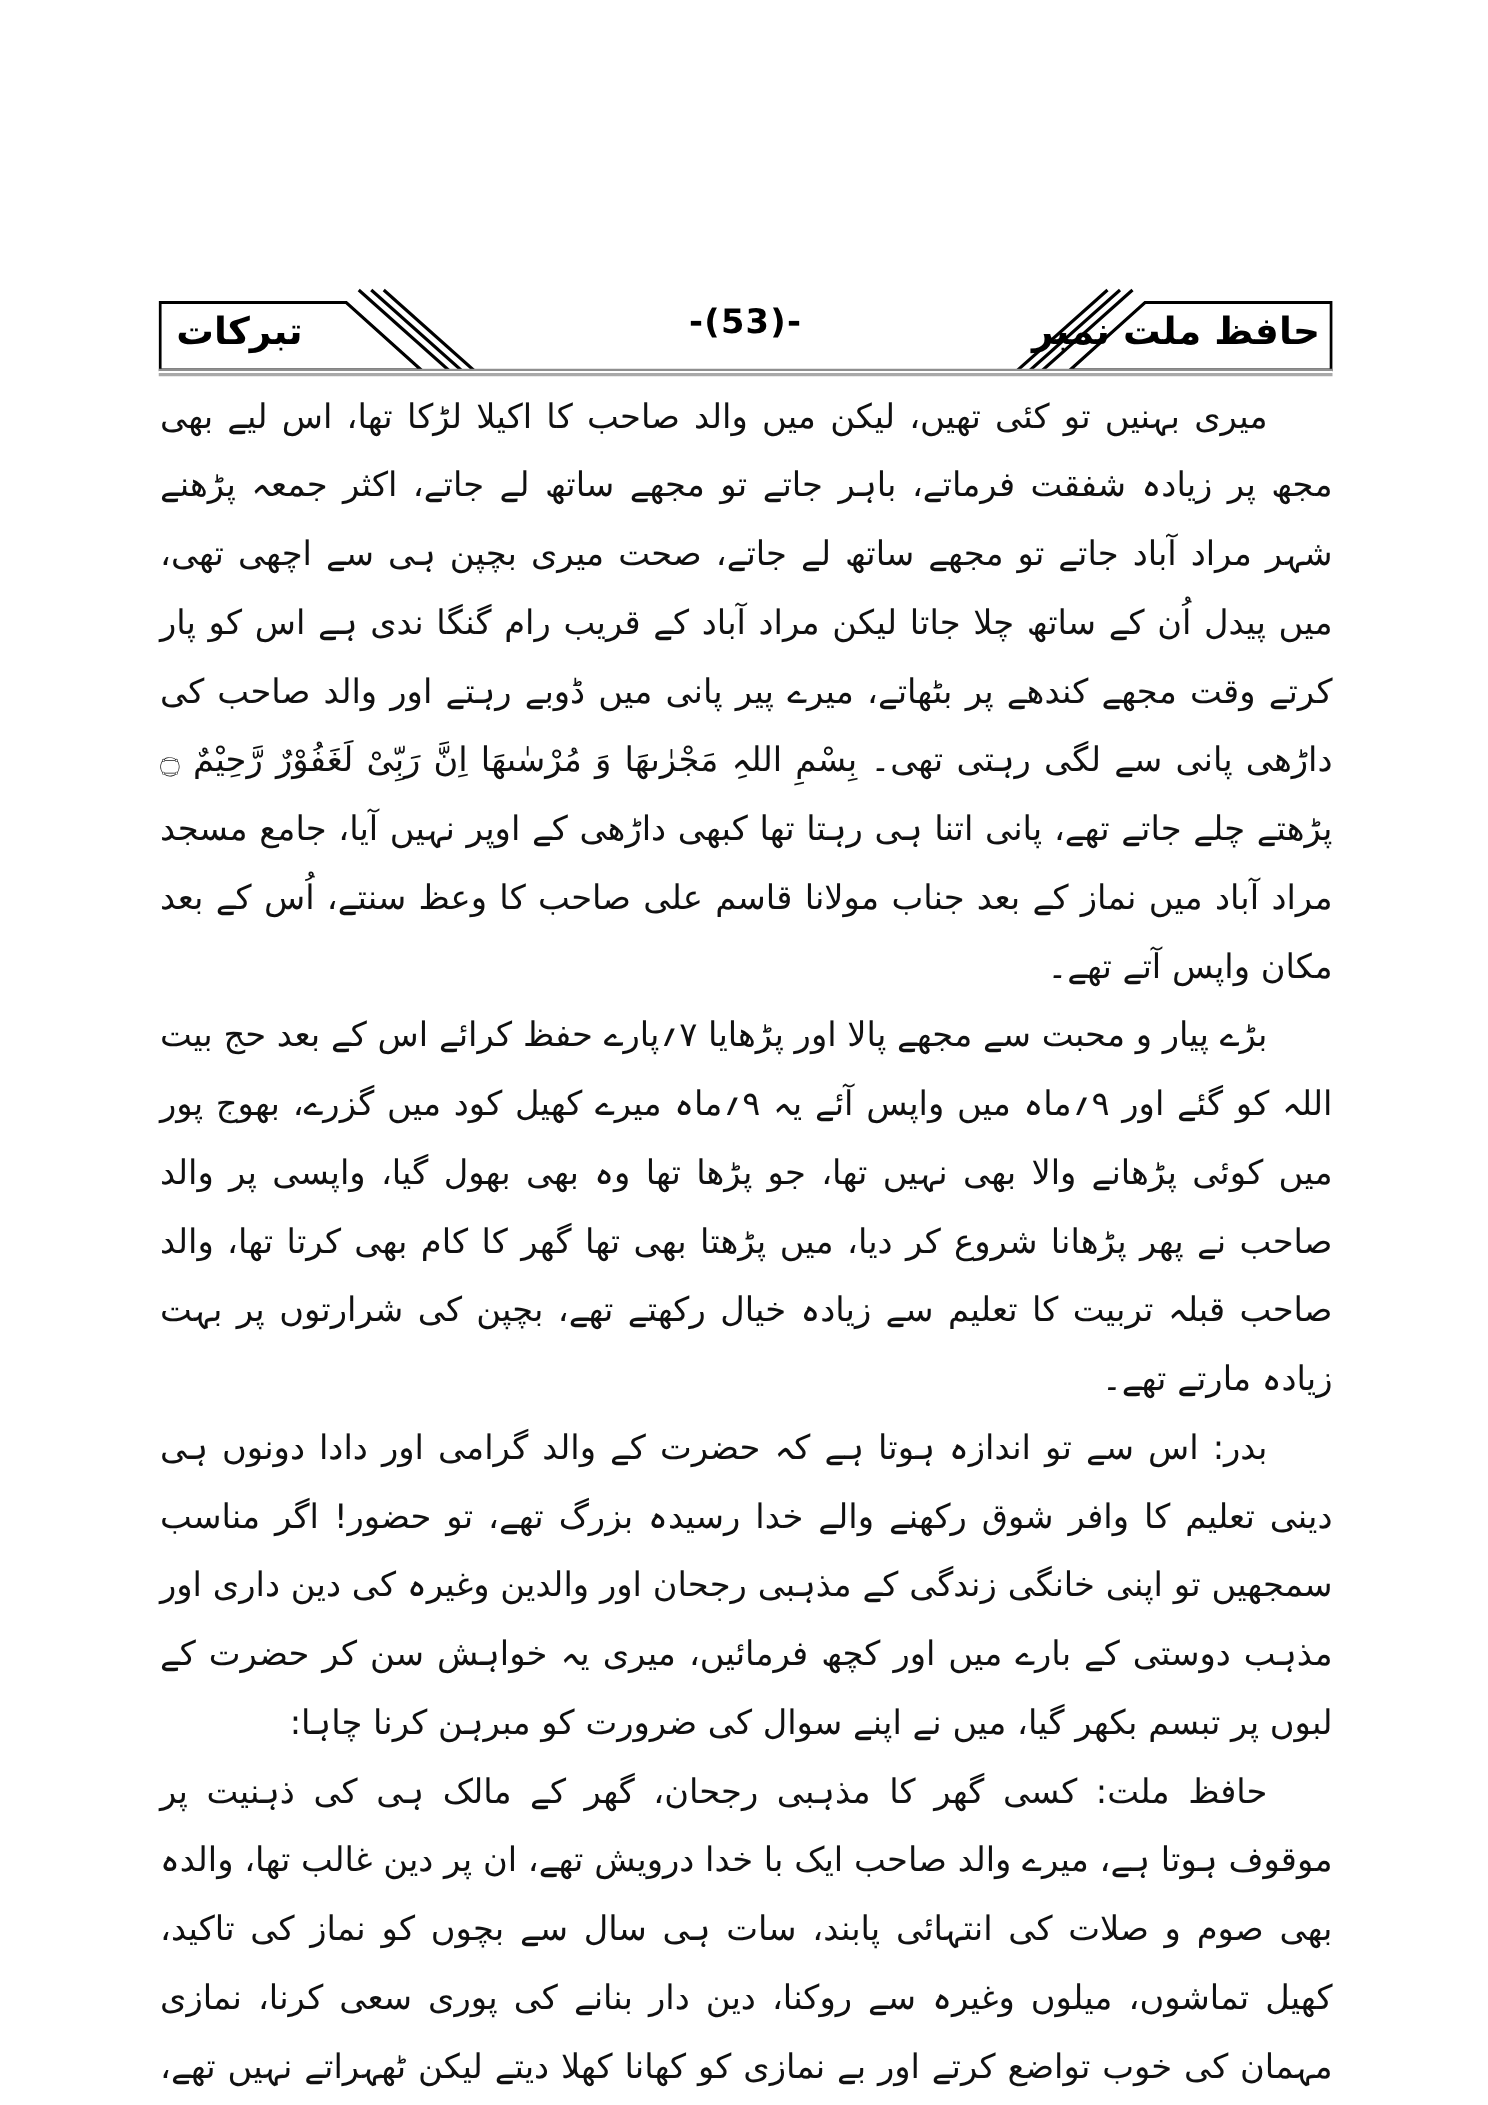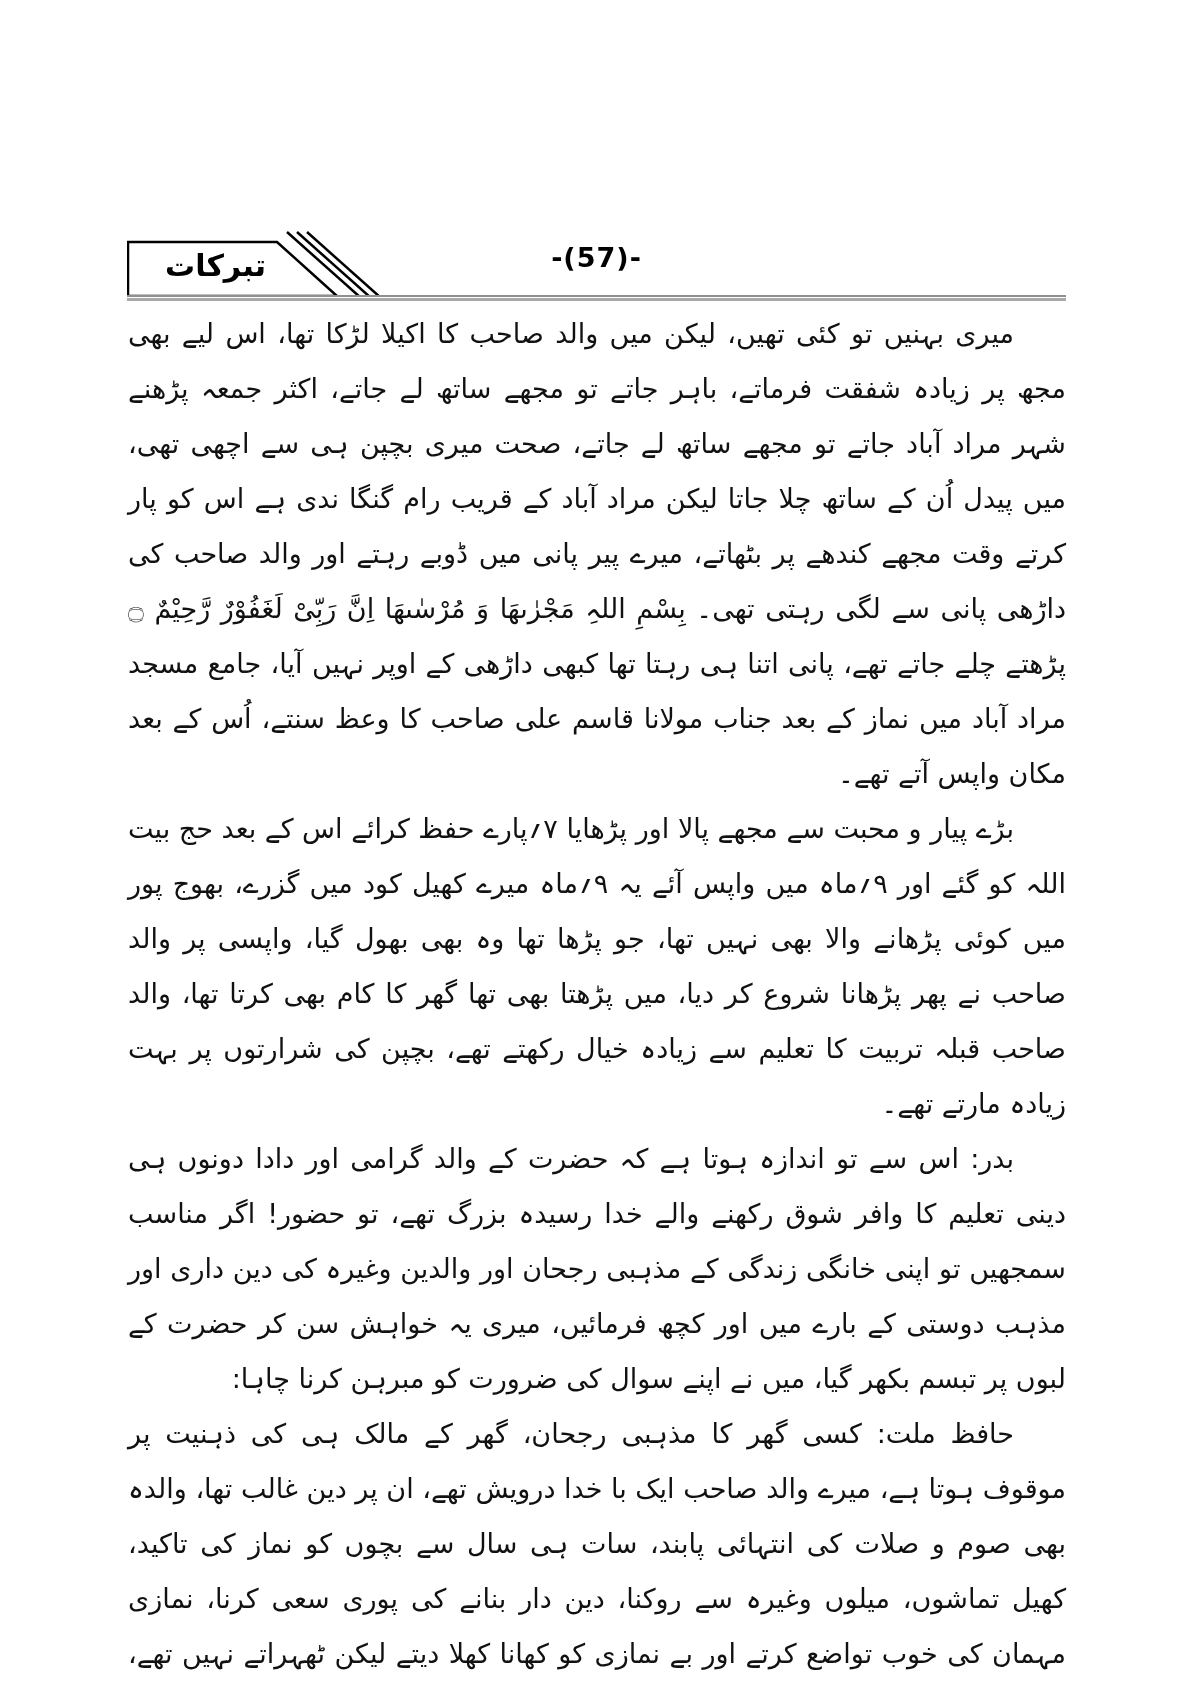--- a/index.html
+++ b/index.html
@@ -29,21 +29,21 @@
   .hdr-box svg { display: block; width: 280px; height: 72px; }
   .hdr-label {
     position: absolute;
     top: 22px;
     font-size: 30px;
     font-weight: bold;
     direction: rtl;
     white-space: nowrap;
     color: #000;
   }
-  .hdr-left .hdr-label  { left: 38px; text-align: right; }
+  .hdr-left .hdr-label  { left: 14px; text-align: right; }
   .hdr-right .hdr-label { right: 10px; }
   .hdr-center {
     position: absolute;
     left: 50%;
     top: 16px;
     transform: translateX(-50%);
     font-size: 27px;
     font-weight: bold;
     direction: rtl;
     letter-spacing: 1px;
@@ -85,22 +85,31 @@
     <div class="hdr-box hdr-left">
       <svg viewBox="0 0 280 72">
         <polygon points="1,16 150,16 210,70 1,70" fill="#ffffff" stroke="#000000" stroke-width="2.5"></polygon>
         <line x1="160" y1="6" x2="234" y2="72" stroke="#000000" stroke-width="2.5"></line>
         <line x1="170" y1="6" x2="244" y2="72" stroke="#000000" stroke-width="2.5"></line>
         <line x1="180" y1="6" x2="254" y2="72" stroke="#000000" stroke-width="2.5"></line>
       </svg>
       <span class="hdr-label">تبرکات</span>
     </div>
 
-    <div class="hdr-center">-(57)-</div>
+    <div class="hdr-center">-(53)-</div>
 
+    <div class="hdr-box hdr-right">
+      <svg viewBox="0 0 280 72">
+        <polygon points="279,16 130,16 70,70 279,70" fill="#ffffff" stroke="#000000" stroke-width="2.5"></polygon>
+        <line x1="120" y1="6" x2="46" y2="72" stroke="#000000" stroke-width="2.5"></line>
+        <line x1="110" y1="6" x2="36" y2="72" stroke="#000000" stroke-width="2.5"></line>
+        <line x1="100" y1="6" x2="26" y2="72" stroke="#000000" stroke-width="2.5"></line>
+      </svg>
+      <span class="hdr-label">حافظ ملت نمبر</span>
+    </div>
 
   </header>
 
   <div class="rule"></div>
 
   <main class="body-text">
       <p>میری بہنیں تو کئی تھیں، لیکن میں والد صاحب کا اکیلا لڑکا تھا، اس لیے بھی مجھ پر زیادہ شفقت فرماتے، باہر جاتے تو مجھے ساتھ لے جاتے، اکثر جمعہ پڑھنے شہر مراد آباد جاتے تو مجھے ساتھ لے جاتے، صحت میری بچپن ہی سے اچھی تھی، میں پیدل اُن کے ساتھ چلا جاتا لیکن مراد آباد کے قریب رام گنگا ندی ہے اس کو پار کرتے وقت مجھے کندھے پر بٹھاتے، میرے پیر پانی میں ڈوبے رہتے اور والد صاحب کی داڑھی پانی سے لگی رہتی تھی۔ بِسْمِ اللہِ مَجْرٰىهَا وَ مُرْسٰىهَا اِنَّ رَبِّیْ لَغَفُوْرٌ رَّحِیْمٌ ۝ پڑھتے چلے جاتے تھے، پانی اتنا ہی رہتا تھا کبھی داڑھی کے اوپر نہیں آیا، جامع مسجد مراد آباد میں نماز کے بعد جناب مولانا قاسم علی صاحب کا وعظ سنتے، اُس کے بعد مکان واپس آتے تھے۔</p>
       <p>بڑے پیار و محبت سے مجھے پالا اور پڑھایا ۷؍پارے حفظ کرائے اس کے بعد حج بیت اللہ کو گئے اور ۹؍ماہ میں واپس آئے یہ ۹؍ماہ میرے کھیل کود میں گزرے، بھوج پور میں کوئی پڑھانے والا بھی نہیں تھا، جو پڑھا تھا وہ بھی بھول گیا، واپسی پر والد صاحب نے پھر پڑھانا شروع کر دیا، میں پڑھتا بھی تھا گھر کا کام بھی کرتا تھا، والد صاحب قبلہ تربیت کا تعلیم سے زیادہ خیال رکھتے تھے، بچپن کی شرارتوں پر بہت زیادہ مارتے تھے۔</p>
       <p><b>بدر: </b>اس سے تو اندازہ ہوتا ہے کہ حضرت کے والد گرامی اور دادا دونوں ہی دینی تعلیم کا وافر شوق رکھنے والے خدا رسیدہ بزرگ تھے، تو حضور! اگر مناسب سمجھیں تو اپنی خانگی زندگی کے مذہبی رجحان اور والدین وغیرہ کی دین داری اور مذہب دوستی کے بارے میں اور کچھ فرمائیں، میری یہ خواہش سن کر حضرت کے لبوں پر تبسم بکھر گیا، میں نے اپنے سوال کی ضرورت کو مبرہن کرنا چاہا:</p>
       <p><b>حافظ ملت: </b>کسی گھر کا مذہبی رجحان، گھر کے مالک ہی کی ذہنیت پر موقوف ہوتا ہے، میرے والد صاحب ایک با خدا درویش تھے، ان پر دین غالب تھا، والدہ بھی صوم و صلات کی انتہائی پابند، سات ہی سال سے بچوں کو نماز کی تاکید، کھیل تماشوں، میلوں وغیرہ سے روکنا، دین دار بنانے کی پوری سعی کرنا، نمازی مہمان کی خوب تواضع کرتے اور بے نمازی کو کھانا کھلا دیتے لیکن ٹھہراتے نہیں تھے، میری عمر بارہ سال تھی فجر کی نماز کو جاتے تو مجھے جگاتے، اٹھو! نماز کا وقت ہو گیا، میں اٹھ کر ان کے پیچھے پیچھے چلا جاتا اور کبھی غلبۂ نیند سے کروٹ بدل کر سو جاتا، جب وہ نماز سے واپس آتے تو نہ مجھے آواز دیتے نہ ہاتھ پکڑ کر جگاتے، بلکہ کان پکڑ کر سیدھا کھڑا کر دیتے اور فرماتے اب تک پڑا سو رہا ہے، مجھے مار مار کر نماز کا عادی بنا دیا کہ میں فجر کی نماز کے وقت خود اٹھ جاتا</p>

